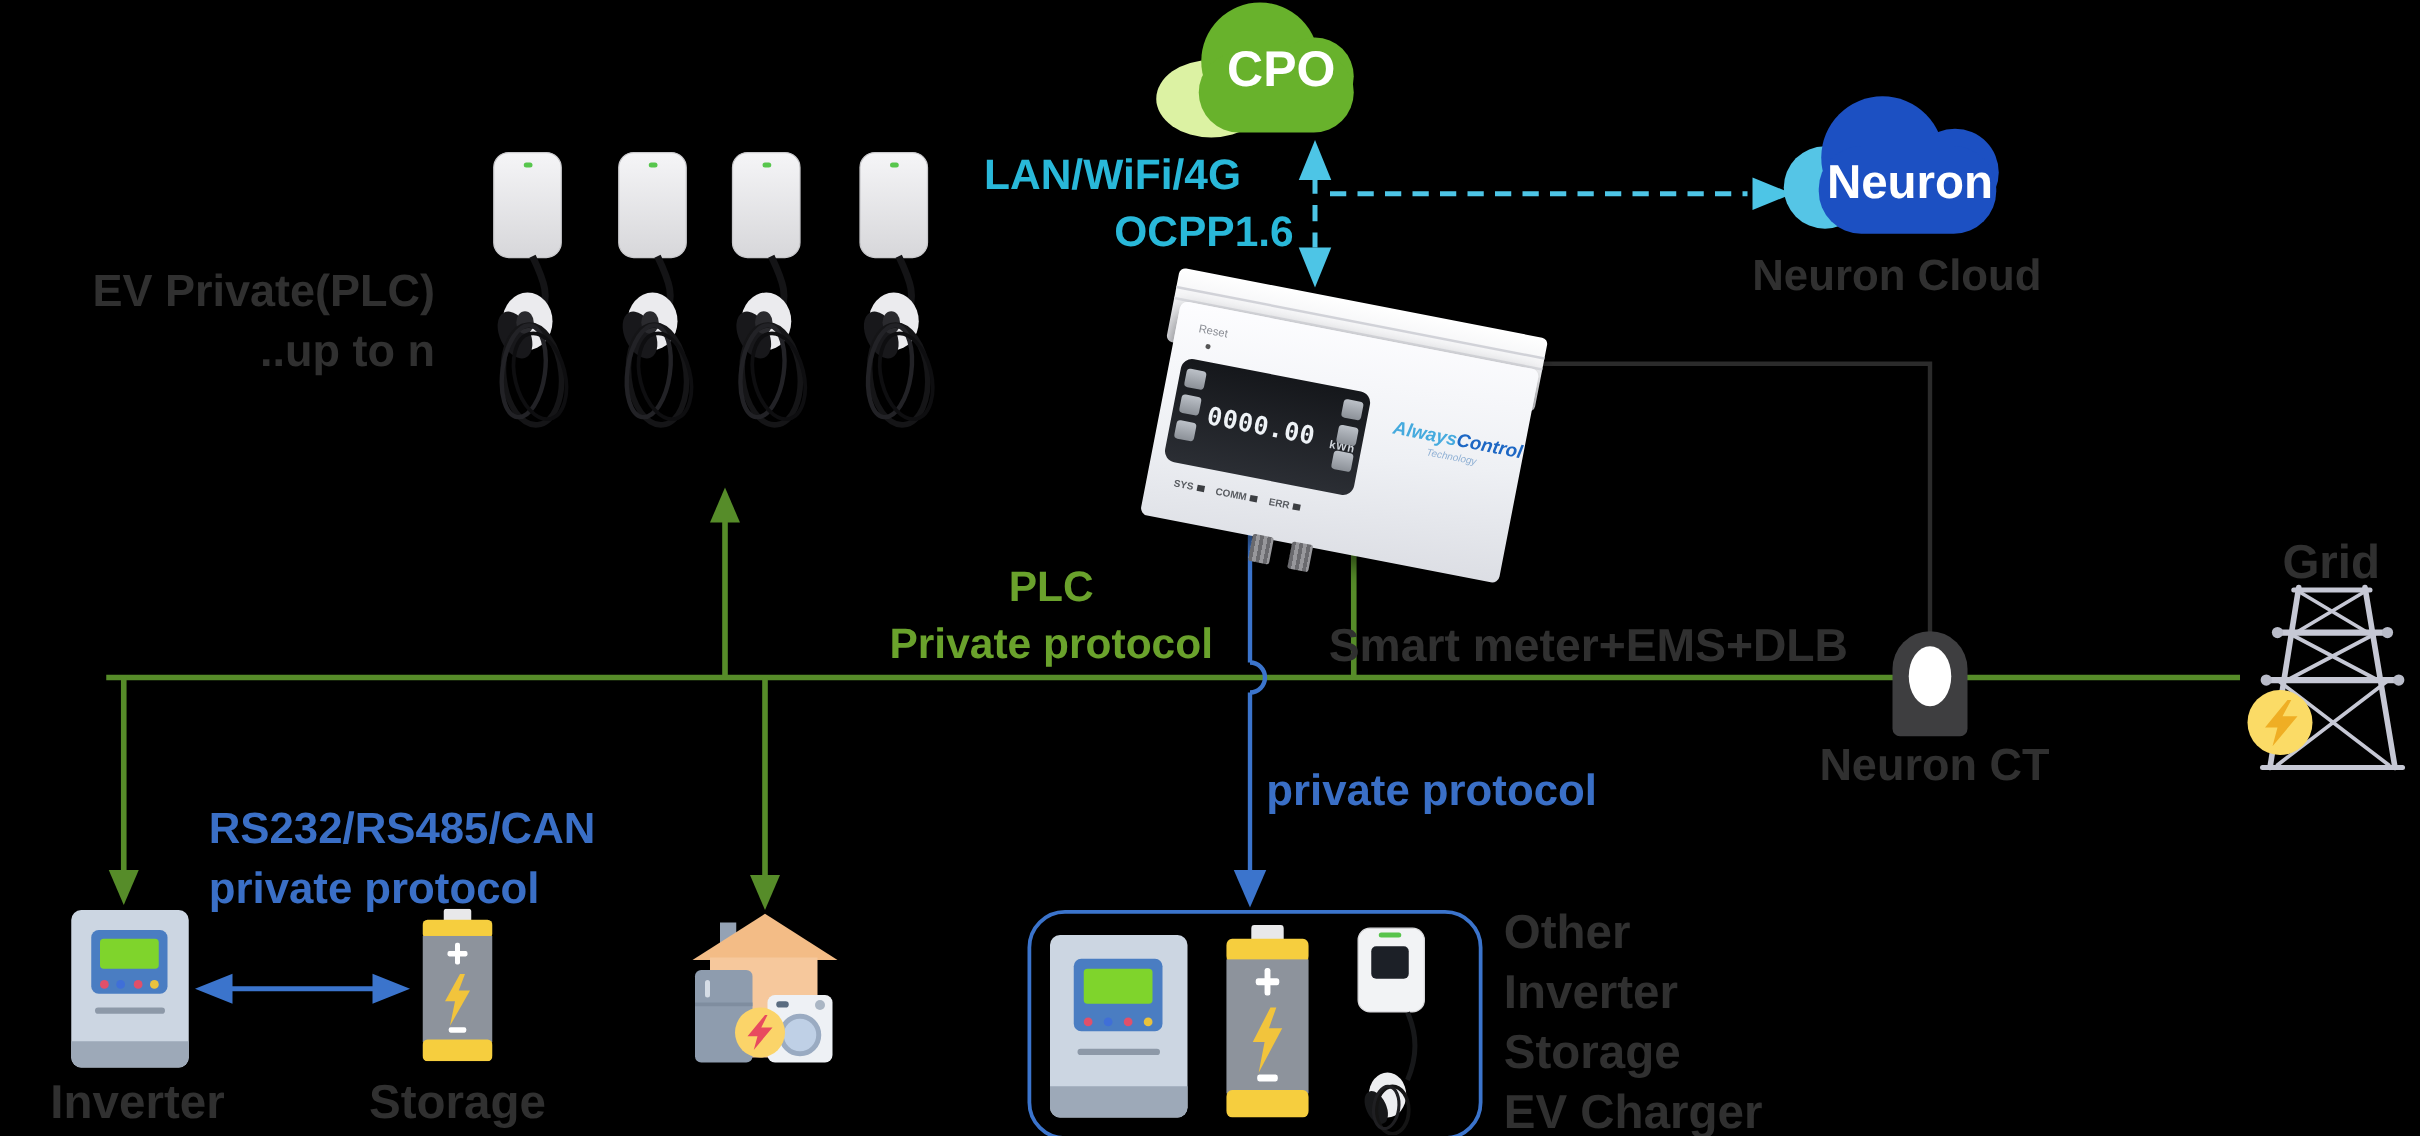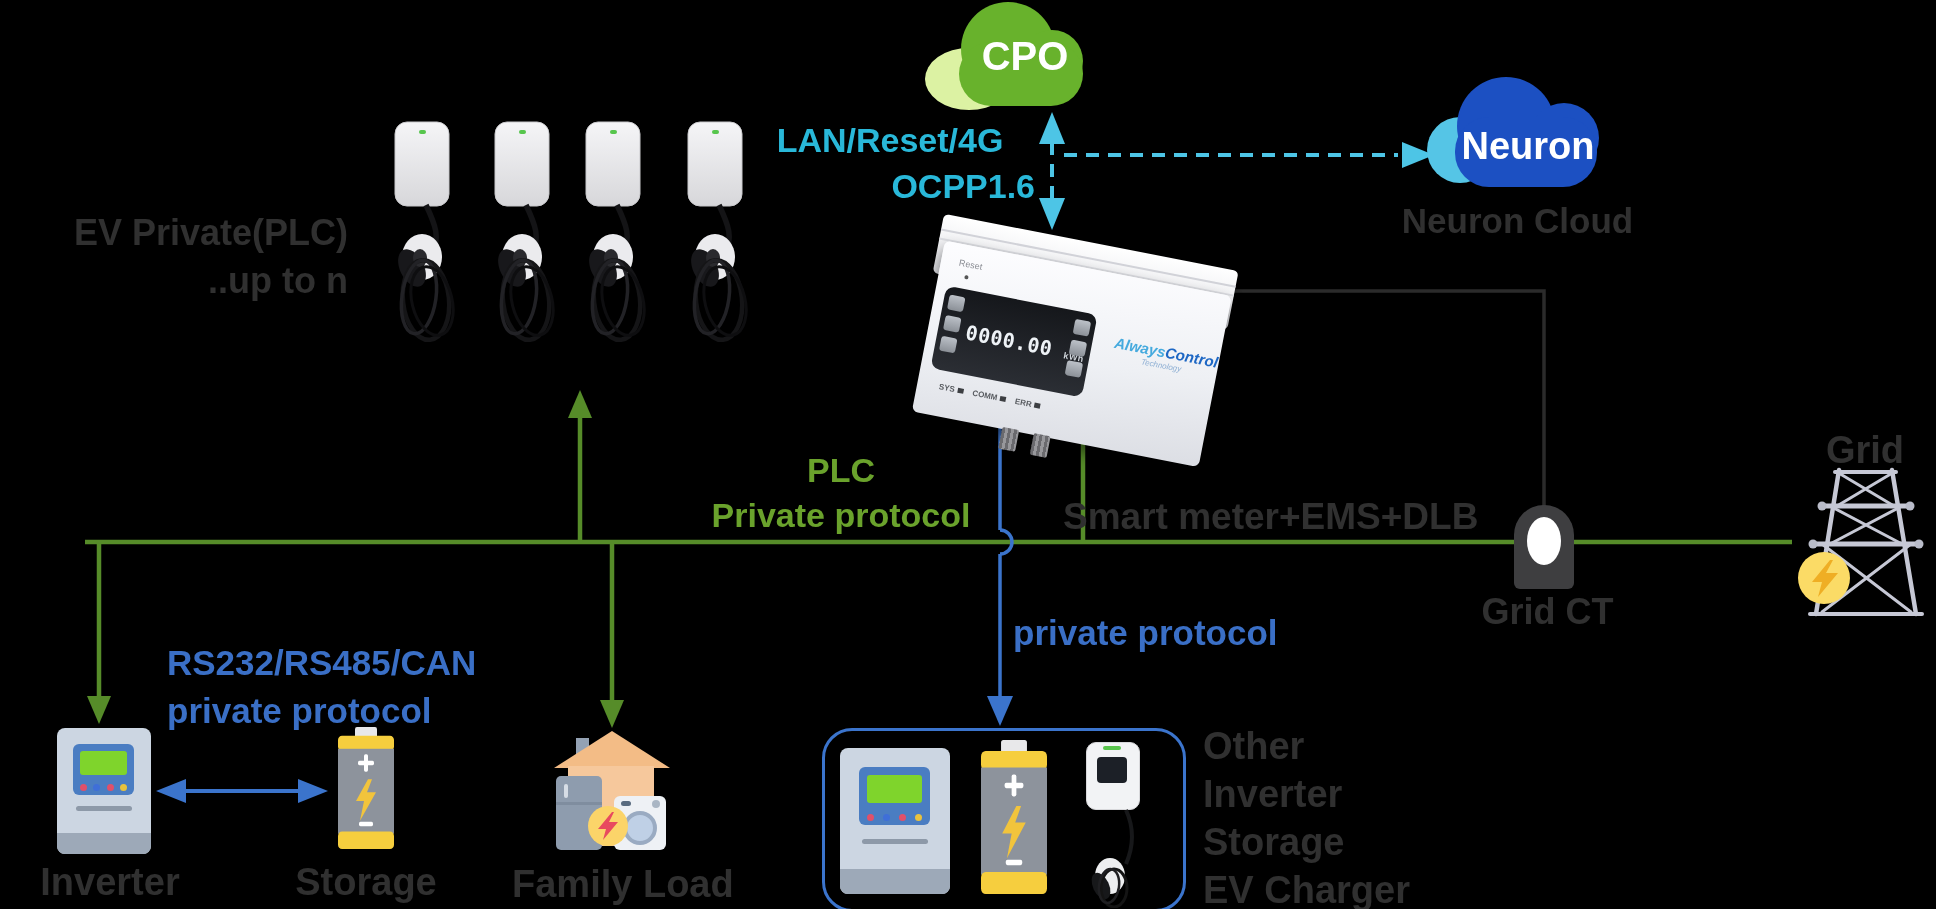--- a/index.html
+++ b/index.html
@@ -203,21 +203,21 @@
 
   <div class="cloud neuron-cloud">
     <div class="puff light"></div>
     <div class="puff p1"></div>
     <div class="puff p2"></div>
     <div class="base"></div>
     <div class="cloud-label">Neuron</div>
   </div>
   <div class="lbl gray-t" style="left:1400px;top:198px;width:235px;text-align:center;font-size:35px;">Neuron Cloud</div>
 
-  <div class="lbl cyan-t" style="left:745px;top:118px;width:290px;text-align:center;font-size:34px;">LAN/Reset/4G</div>
+  <div class="lbl cyan-t" style="left:745px;top:118px;width:290px;text-align:center;font-size:34px;">LAN/WiFi/4G</div>
   <div class="lbl cyan-t" style="left:745px;top:164px;width:290px;text-align:right;font-size:34px;">OCPP1.6</div>
 
   <div class="lbl gray-t" style="left:58px;top:210px;width:290px;text-align:right;font-size:36px;">EV Private(PLC)</div>
   <div class="lbl gray-t" style="left:58px;top:258px;width:290px;text-align:right;font-size:36px;">..up to n</div>
 
   <div class="meter">
     <div class="m-back"></div>
     <div class="m-body">
       <div class="m-reset">Reset</div>
       <div class="m-reset-dot"></div>
@@ -259,21 +259,21 @@
   <div class="lbl gray-t" style="left:1063px;top:493px;font-size:37px;">Smart meter+EMS+DLB</div>
 
   <div class="lbl blue-t" style="left:1013px;top:610px;font-size:35px;">private protocol</div>
 
   <div class="lbl blue-t" style="left:167px;top:640px;font-size:35px;">RS232/RS485/CAN</div>
   <div class="lbl blue-t" style="left:167px;top:688px;font-size:35px;">private protocol</div>
 
   <div class="ct">
     <div class="ct-hole"></div>
   </div>
-  <div class="lbl gray-t" style="left:1455px;top:589px;width:185px;text-align:center;font-size:36px;">Grid CT</div>
+  <div class="lbl gray-t" style="left:1455px;top:589px;width:185px;text-align:center;font-size:36px;">Neuron CT</div>
   <div class="lbl gray-t" style="left:1810px;top:426px;width:110px;text-align:center;font-size:38px;">Grid</div>
 
   <div class="inv" style="left:57px;top:728px;width:94px;height:126px;">
     <div class="inv-panel">
       <div class="inv-screen"></div>
       <div class="inv-dots">
           <i></i>
           <i></i>
           <i></i>
           <i></i>
@@ -305,21 +305,20 @@
     <div class="fam-fridge"></div>
     <div class="fam-washer">
       <div class="fam-door"></div>
     </div>
     <div class="fam-badge">
       <svg viewBox="0 0 40 40" width="40" height="40">
         <polygon points="24,6 10,23 18,23 15,34 30,16 21,16 26,6" fill="#e84a5f"></polygon>
       </svg>
     </div>
   </div>
-  <div class="lbl gray-t icon-label" style="left:512px;top:860px;width:205px;font-size:38px;">Family Load</div>
 
   <div class="groupbox"></div>
 
   <div class="inv" style="left:840px;top:748px;width:110px;height:146px;">
     <div class="inv-panel">
       <div class="inv-screen"></div>
       <div class="inv-dots">
           <i></i>
           <i></i>
           <i></i>

